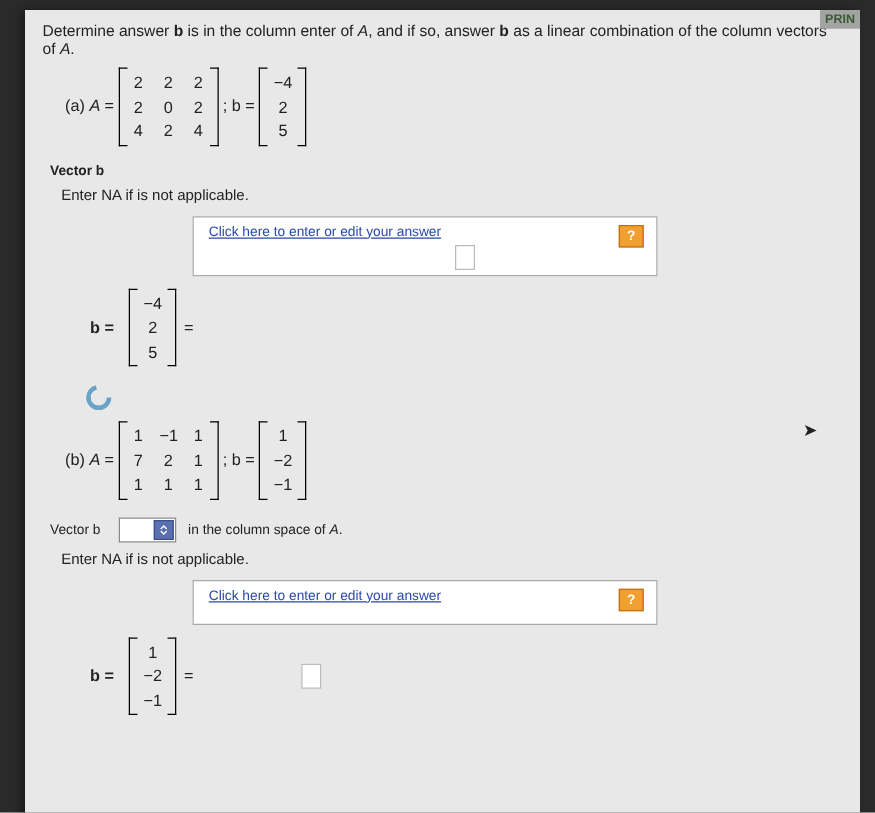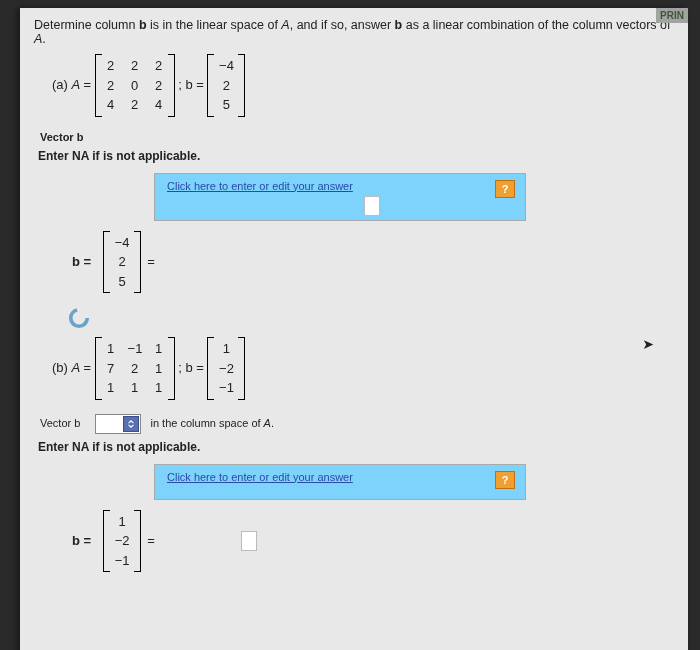--- a/index.html
+++ b/index.html
@@ -77,27 +77,26 @@
     position: absolute;
     right: 1px; top: 1px;
     width: 14px; height: 14px;
     background: #5a6fb0;
     border: 1px solid #3a4f90;
     display:flex;align-items:center;justify-content:center;
   }
   .select .arrow svg { width:8px;height:8px; }
   .hint {
     font-size: 12px;
-    margin: 4px 0 0 4px;
-    font-weight: bold;
+    margin: 4px 0 0 15px;
   }
   .editbox {
     margin: 10px 0 6px 120px;
     width: 370px;
-    background: #7dd3fc;
+    background: #ffffff;
     border: 1px solid #aaa;
     position: relative;
     padding: 6px 0 28px 0;
   }
   .editbox .topline {
     font-size: 11px;
     color: #2a4aa6;
     text-decoration: underline;
     padding: 0 0 0 12px;
   }
@@ -142,21 +141,21 @@
     font-size: 14px;
   }
 </style>
 </head>
 <body>
 
 <div class="page">
   <div class="topbar">PRIN</div>
 
   <div class="instruction">
-    <span>Determine column </span><b class="bold">b</b><span> is in the linear space of </span><i>A</i><span>, and if so, answer </span><b class="bold">b</b><span> as a linear combination of the column vectors of </span><i>A</i><span>.</span>
+    <span>Determine answer </span><b class="bold">b</b><span> is in the column enter of </span><i>A</i><span>, and if so, answer </span><b class="bold">b</b><span> as a linear combination of the column vectors of </span><i>A</i><span>.</span>
   </div>
 
   <div class="problem">
     <span>(a)</span>
     <i>A =</i>
     <span class="brackets">
       <span class="br-l"></span>
       <span class="mcol">
         <span class="mrow">
             <span class="mcell">2</span>

